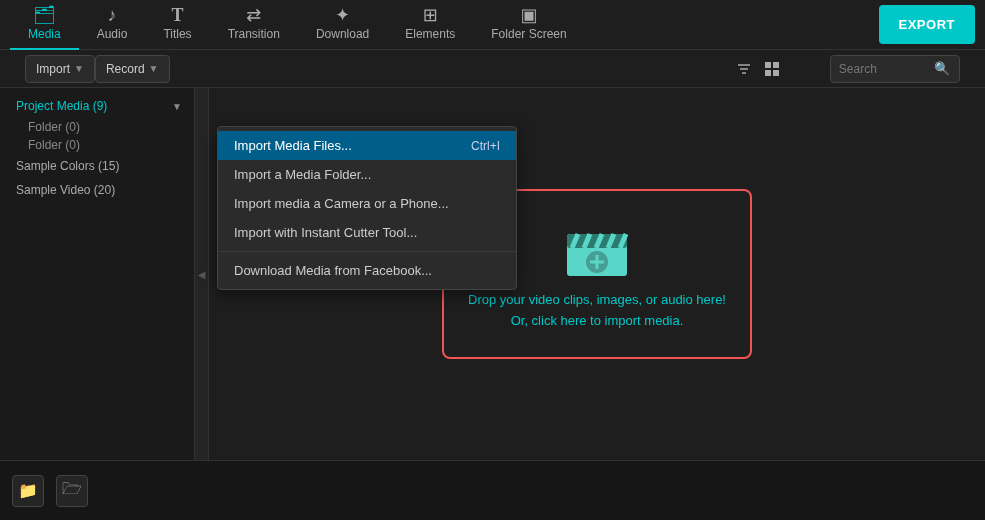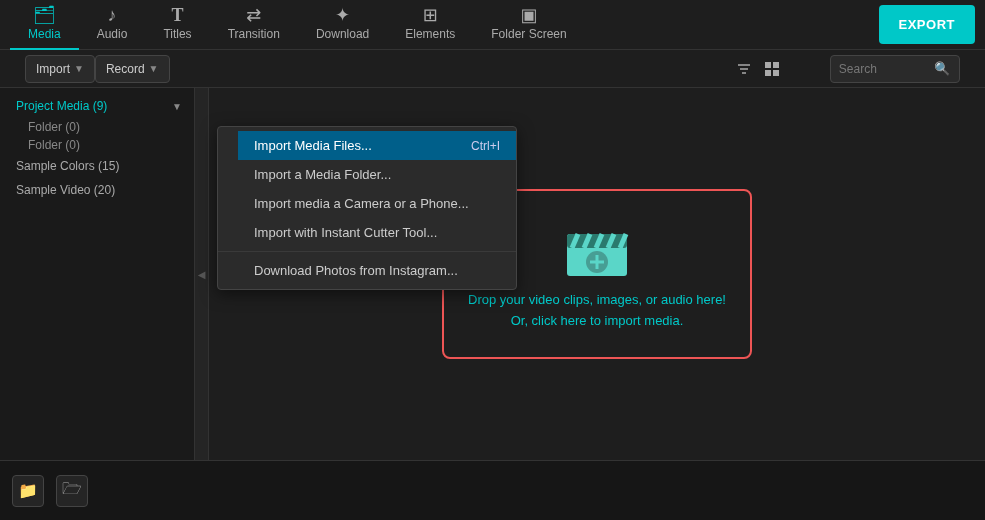--- a/index.html
+++ b/index.html
@@ -189,21 +189,20 @@
       padding: 4px 0;
     }
     .menu-item {
       padding: 7px 16px;
       cursor: pointer;
       color: #ccc;
       font-size: 13px;
       display: flex;
       align-items: center;
       justify-content: space-between;
-      margin-left: 20px;
     }
     .menu-item.highlighted {
       background: #005f8a;
       color: #fff;
     }
     .menu-item .shortcut {
       color: #999;
       font-size: 12px;
     }
     .menu-divider {
@@ -353,21 +352,21 @@
         <span>Import a Media Folder...</span>
       </div>
       <div class="menu-item">
         <span>Import media a Camera or a Phone...</span>
       </div>
       <div class="menu-item">
         <span>Import with Instant Cutter Tool...</span>
       </div>
       <div class="menu-divider"></div>
       <div class="menu-item">
-        <span>Download Photos from Instagram...</span>
+        <span>Download Media from Facebook...</span>
       </div>
     </div>
 
     <div class="drop-zone">
 
       <svg width="70" height="64" viewBox="0 0 70 64">
 
         <rect x="5" y="18" width="60" height="42" rx="3" fill="#5ad6c8"></rect>
 
         <rect x="5" y="18" width="60" height="14" rx="3" fill="#2a7a6e"></rect>

